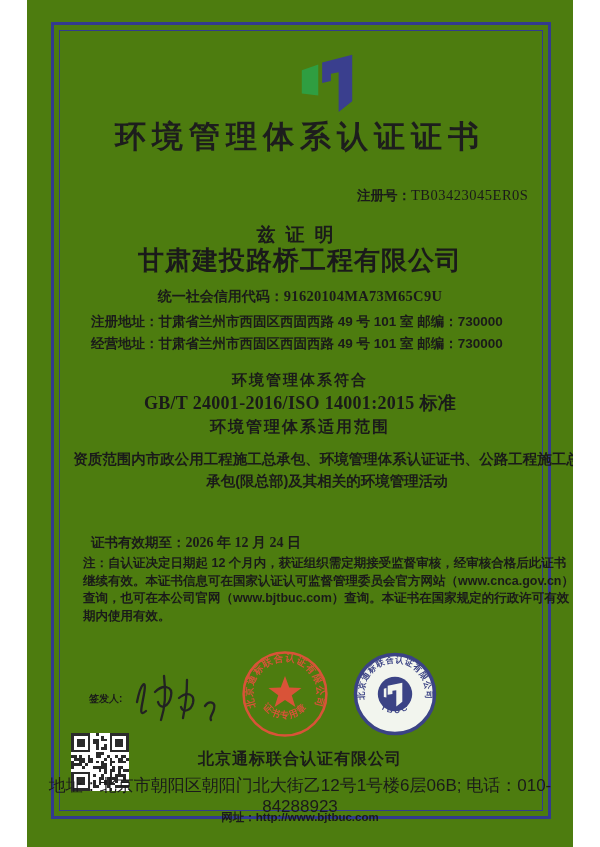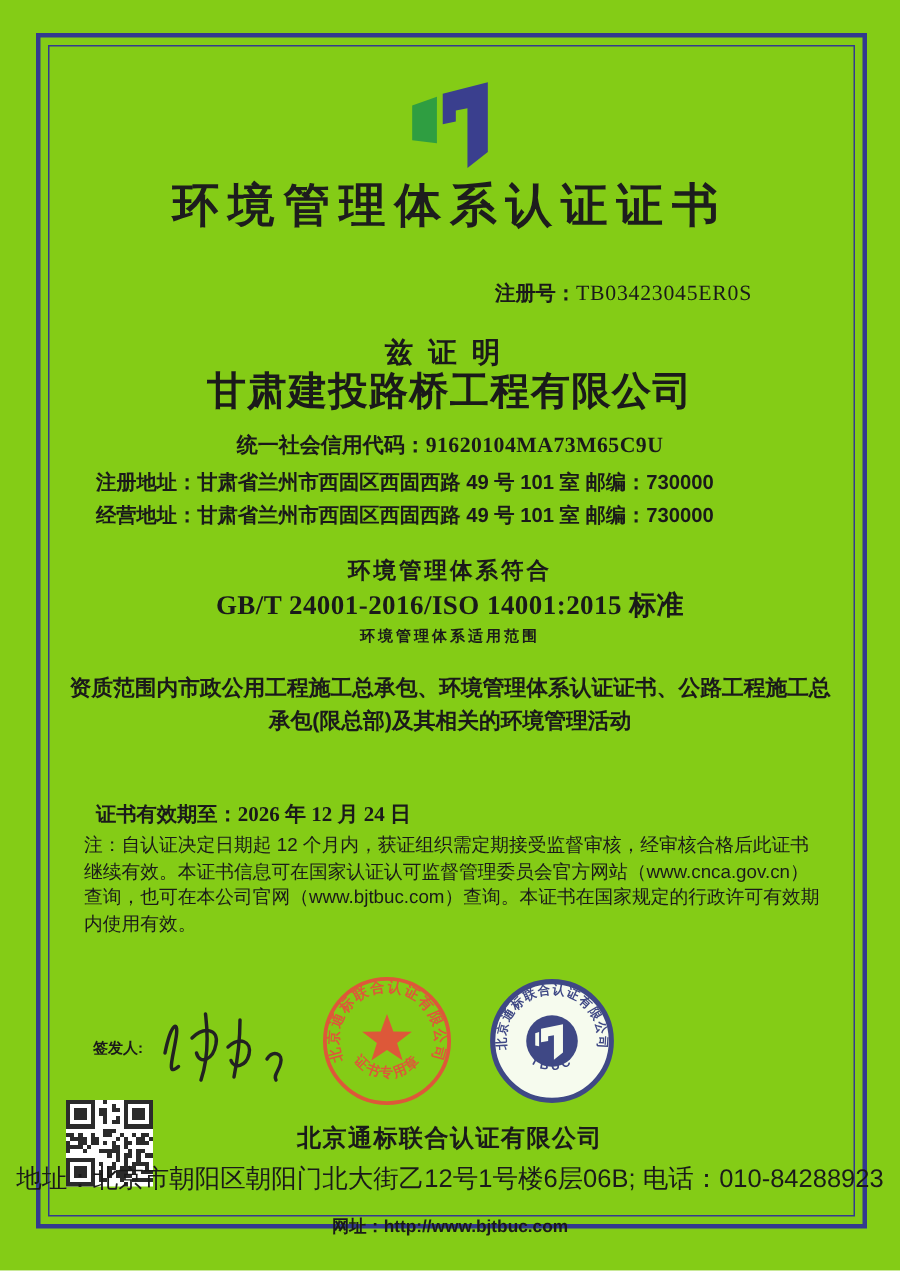--- a/index.html
+++ b/index.html
@@ -5,44 +5,44 @@
   :root{
     --border-blue:#333a8f;
     --logo-blue:#3a3f8e;
     --logo-green:#2f9e41;
     --seal-red:#e4503c;
     --seal-blue:#3a3f8e;
     --ink:#1a1a1a;
   }
   html,body{margin:0;padding:0;background:#ffffff;}
   .page{
-    position:relative;width:600px;height:847px;margin:0 auto;
-    background:#84cc16;color:var(--ink);
+    position:relative;width:546px;height:847px;margin:0 auto;
+    background:#4d7c0f;color:var(--ink);
     font-family:"Liberation Sans",sans-serif;overflow:hidden;
   }
   .border-outer{position:absolute;top:22px;left:24px;right:22px;bottom:28px;border:3px solid var(--border-blue);}
   .border-inner{position:absolute;top:30px;left:32px;right:30px;bottom:36px;border:1.5px solid var(--border-blue);}
   .abs{position:absolute;}
   .center{left:0;width:100%;text-align:center;}
   .serif{font-family:"Liberation Serif",serif;}
   .cert-title{top:116px;font-size:31px;font-weight:700;letter-spacing:6px;color:#1d1d1d;}
   .reg-line{top:187px;left:330px;font-size:13.5px;font-weight:700;}
   .reg-line .val{font-family:"Liberation Serif",serif;font-weight:400;font-size:14.5px;letter-spacing:.5px;}
   .certify{top:222px;font-size:19px;font-weight:700;letter-spacing:10px;}
   .company{top:243px;font-size:26px;font-weight:700;letter-spacing:1px;}
   .credit{top:288px;font-size:14px;font-weight:700;}
   .credit .val{font-family:"Liberation Serif",serif;font-size:14.5px;font-weight:700;letter-spacing:.3px;}
   .addr-line{left:64px;font-size:13.5px;font-weight:700;}
   .conformity{top:371px;font-size:15px;font-weight:700;letter-spacing:2px;}
   .standard{top:391px;font-size:18px;font-weight:700;letter-spacing:.3px;}
-  .scope-head{top:417px;font-size:10px;font-weight:700;letter-spacing:2px;}
+  .scope-head{top:417px;font-size:16px;font-weight:700;letter-spacing:2px;}
   .scope{top:448px;left:44px;width:512px;text-align:center;font-size:14.5px;font-weight:700;line-height:22px;}
   .date-line{left:64px;font-size:13.5px;font-weight:700;}
   .date-line .val{font-family:"Liberation Serif",serif;font-size:14px;}
-  .note{top:555px;left:56px;width:494px;font-size:12.5px;font-weight:400;line-height:17.5px;text-align:left;}
+  .note{top:555px;left:56px;width:494px;font-size:12.5px;font-weight:700;line-height:17.5px;text-align:left;}
   .signer{left:62px;top:692px;font-size:10px;font-weight:700;}
   .issuer-name{top:749px;font-size:16px;font-weight:700;letter-spacing:1px;}
   .issuer-addr{top:774px;font-size:17px;font-weight:400;}
   .issuer-web{top:791px;font-size:11.5px;font-weight:600;margin-top:19px;}
   .seal{opacity:.93;}
   svg text{font-family:"Liberation Sans",sans-serif;}
 </style>
 </head>
 <body>
 

